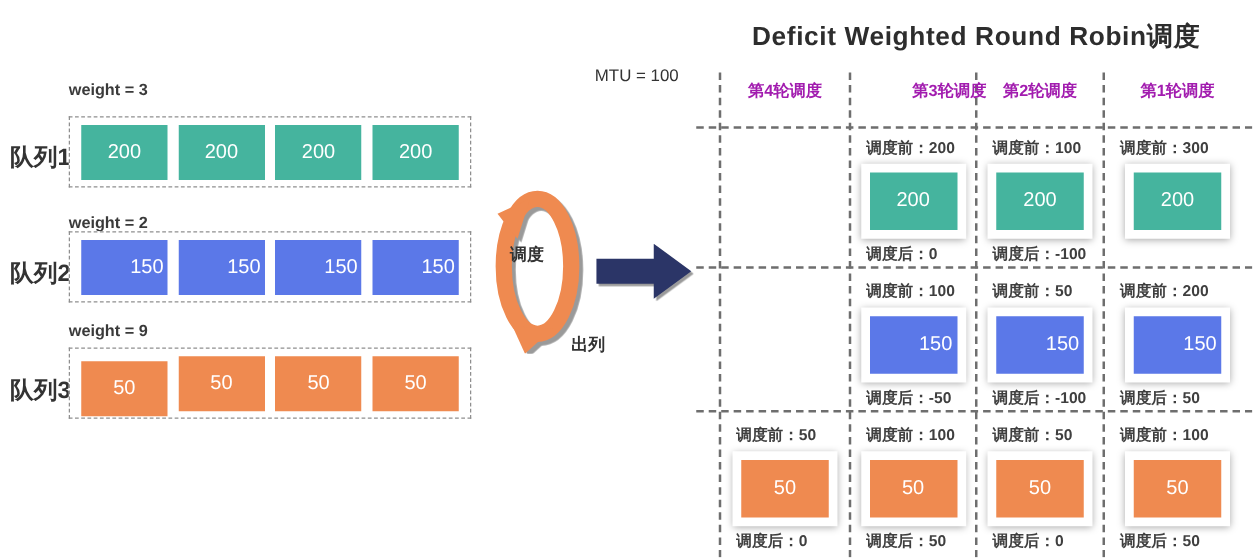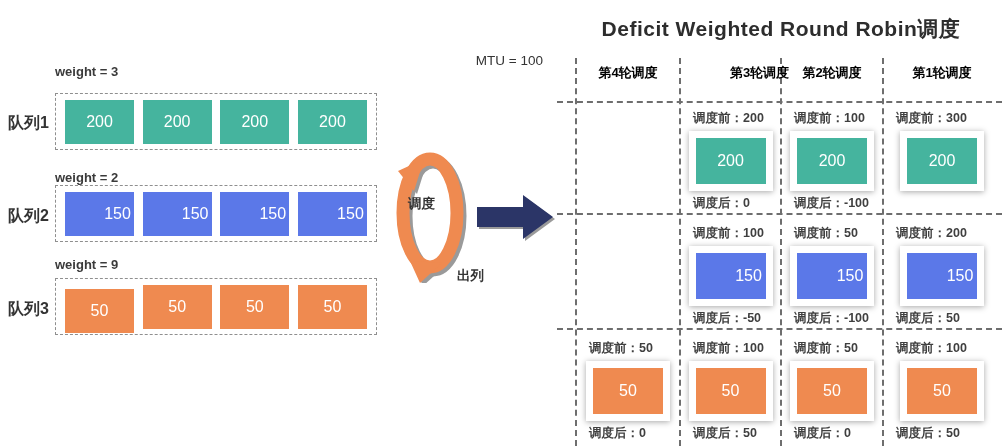--- a/index.html
+++ b/index.html
@@ -2,21 +2,21 @@
 <html style="--green: #45b49e; --blue: #5b78e8; --orange: #ef8a50; --navy: #2b3567; --shadow: #9a9a9a;"><head>
 <meta charset="utf-8">
 <style>
   * { margin:0; padding:0; box-sizing:border-box; }
   body { background:#ffffff; font-family:"Liberation Sans","DejaVu Sans",sans-serif; }
   #stage { position:relative; width:1002px; height:446px; background:#fff; overflow:hidden; color:#333; }
 
   
   .weight-label { position:absolute; left:55px; width:322px; text-align:left;
                   font-size:13px; font-weight:700; color:#3a3a3a; }
-  .queue-label  { position:absolute; left:8px; width:67px; font-size:16px;
+  .queue-label  { position:absolute; left:8px; width:67px; font-size:19px;
                   font-weight:700; color:#333; }
   .queue-box    { position:absolute; left:55px; width:322px; height:57px;
                   border:1px dashed #8f8f8f; background:#fff;
                   display:flex; align-items:center; justify-content:space-between;
                   padding:0 9px; }
   .pkt { width:69px; height:44px; display:flex; align-items:center; justify-content:center;
          color:#fff; font-size:16px; }
   .pkt.green  { background:var(--green); }
   .pkt.blue   { background:var(--blue);padding-left:36px; }
   .pkt.orange { background:var(--orange); }
@@ -33,21 +33,21 @@
   .flow-arrow { position:absolute; left:477px; top:195px; }
 
   
   .main-title { position:absolute; left:560px; top:15px; width:442px; text-align:center;
                 font-size:21px; font-weight:700; color:#2d2d2d; letter-spacing:0.5px; }
   .vline { position:absolute; top:58px; height:388px; width:0;
            border-left:2.5px dashed #6e6e6e; }
   .hline { position:absolute; left:557px; width:445px; height:0;
            border-top:2.5px dashed #6e6e6e; }
   .col-header { position:absolute; top:64px; text-align:center; font-size:13px;
-                font-weight:700; color:#000000; }
+                font-weight:700; color:#a21caf; }
   .cell { position:absolute; }
   .cell .before, .cell .after { padding-left:12px; font-size:12.5px; font-weight:700;
                                 color:#3f3f3f; white-space:nowrap; }
   .cell .before { margin-top:9px; }
   .cell .after  { margin-top:4px; }
   .frame { width:84px; height:60px; background:#fff; margin:4px auto 0;
            box-shadow:0 1px 6px rgba(0,0,0,0.35); display:flex; align-items:center;
            justify-content:center; }
   .frame .pkt { width:70px; height:46px; }
 </style>

